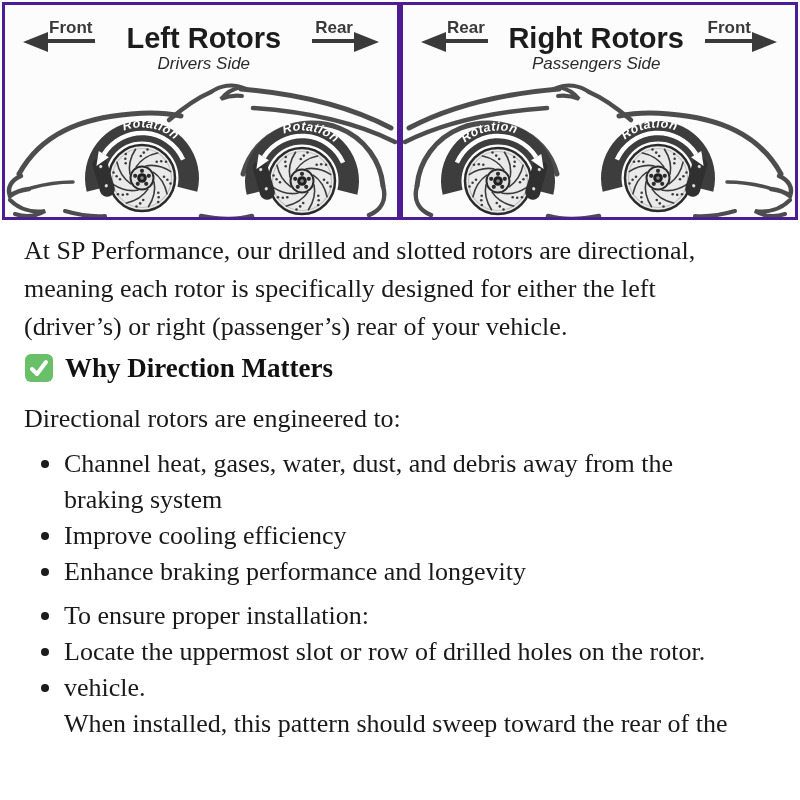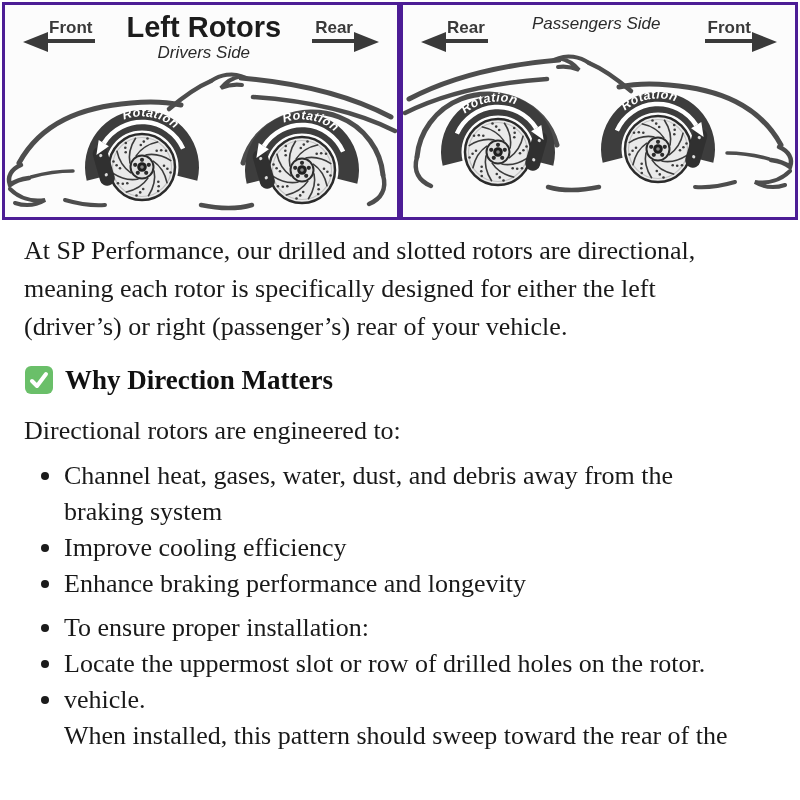--- a/index.html
+++ b/index.html
@@ -4,38 +4,38 @@
 <style>
   html,body{margin:0;padding:0;background:#fff;}
   .page{width:800px;height:800px;overflow:hidden;background:#fff;
         font-family:"Liberation Serif", serif;color:#191919;}
 
   
   .diagram{display:flex;height:222px;box-sizing:border-box;padding:2px;background:#fff;}
   .panel{width:50%;box-sizing:border-box;border:3px solid #4c1d95;background:#fcfcfc;overflow:hidden;}
   .panel-header{display:flex;justify-content:space-between;align-items:flex-start;
                 padding:8px 18px 0 18px;font-family:"Liberation Sans", sans-serif;}
-  .panel-titles{text-align:center;line-height:1;margin-top:0;}
+  .panel-titles{text-align:center;line-height:1;margin-top:11px;}
   .panel-title{font-size:29px;font-weight:bold;color:#1c1c1c;letter-spacing:0;}
   .panel-subtitle{font-size:17px;font-weight:normal;font-style:italic;color:#2a2a2a;margin-top:2px;}
   .dir-label{display:flex;align-items:flex-end;margin-top:6px;}
   .dir-text{font-size:17px;font-weight:bold;color:#3a3a3a;border-bottom:4px solid #3a3a3a;
             padding:0 3px 1px 3px;line-height:1.1;}
   .tri{width:0;height:0;border-top:10px solid transparent;border-bottom:10px solid transparent;
        transform:translateY(9px);}
   .tri.left{border-right:25px solid #3a3a3a;margin-right:-2px;}
   .tri.right{border-left:25px solid #3a3a3a;margin-left:-2px;}
   .car-art{display:block;width:100%;margin-top:-4px;}
 
   
   .content{padding:10px 24px 0 24px;}
   .line{display:block;white-space:nowrap;}
   .intro{font-size:26px;line-height:38px;}
   .h-row{display:flex;align-items:center;gap:11px;}
-  .h-row.bold{margin-top:16px;}
+  .h-row.bold{margin-top:4px;}
   .h-title{font-size:27px;font-weight:bold;line-height:36px;color:#111;}
   .h-title.regular{font-weight:normal;color:#1b1b1b;}
   .lead{font-size:26px;line-height:38px;margin-top:14px;}
   ul.blist{list-style:none;margin:8px 0 0 0;padding:0 0 0 40px;}
   ul.blist li{position:relative;font-size:26px;line-height:36px;}
   ul.blist li::before{content:"";position:absolute;left:-23px;top:14px;width:8px;height:8px;
                       border-radius:50%;background:#1b1b1b;}
   .h2-gap{margin-top:14px;}
   .ul2-gap{margin-top:10px;}
   .icon-box{flex:0 0 auto;display:flex;align-items:center;}
@@ -190,20 +190,21 @@
         </svg>
     </div>
 
     <div class="panel">
       <div class="panel-header">
         <div class="dir-label">
           <span class="tri left"></span>
           <span class="dir-text">Rear</span>
         </div>
         <div class="panel-titles">
+          <div class="panel-title">Right Rotors</div>
           <div class="panel-subtitle">Passengers Side</div>
         </div>
         <div class="dir-label">
           <span class="dir-text">Front</span>
           <span class="tri right"></span>
         </div>
       </div>
       <svg id="car1" class="car-art" viewBox="0 0 392 170">
           <g transform="translate(392,0) scale(-1,1)">
             <g fill="none" stroke="#4d4d4d" stroke-linecap="round">

